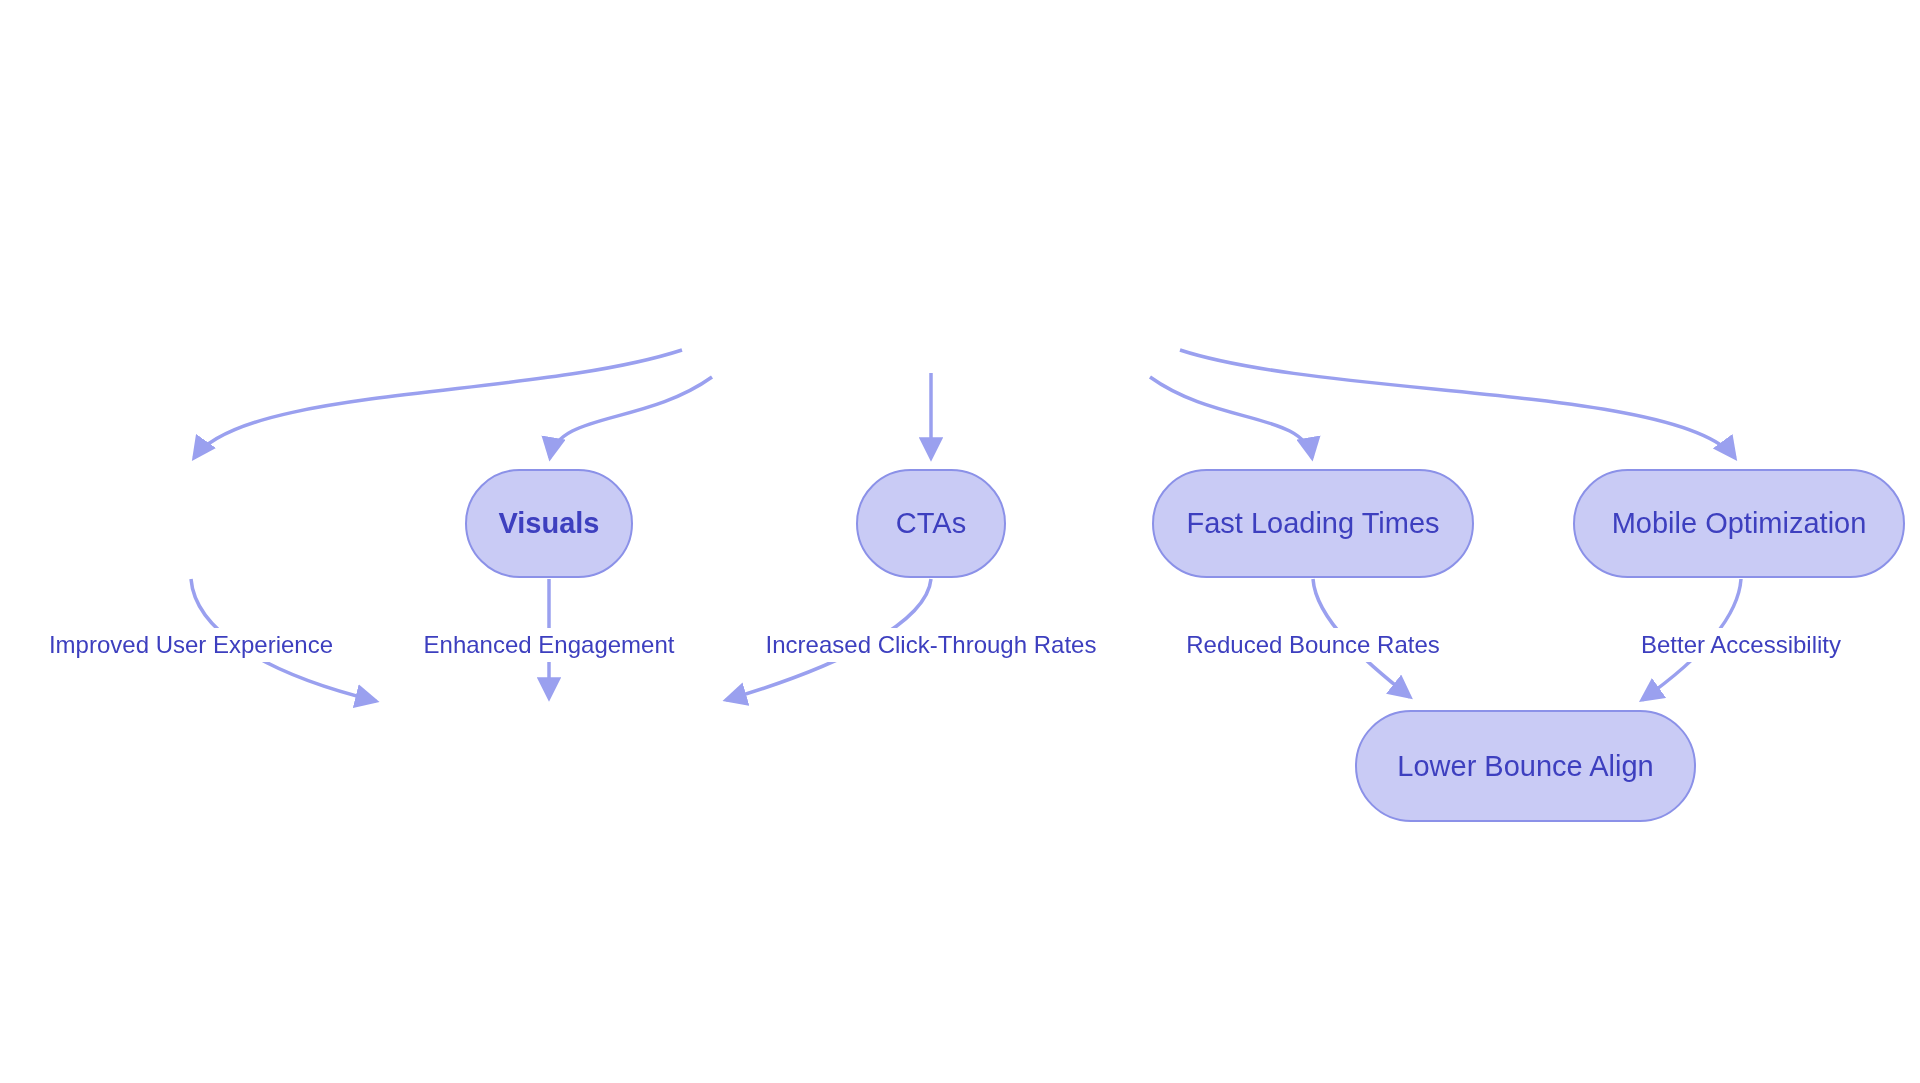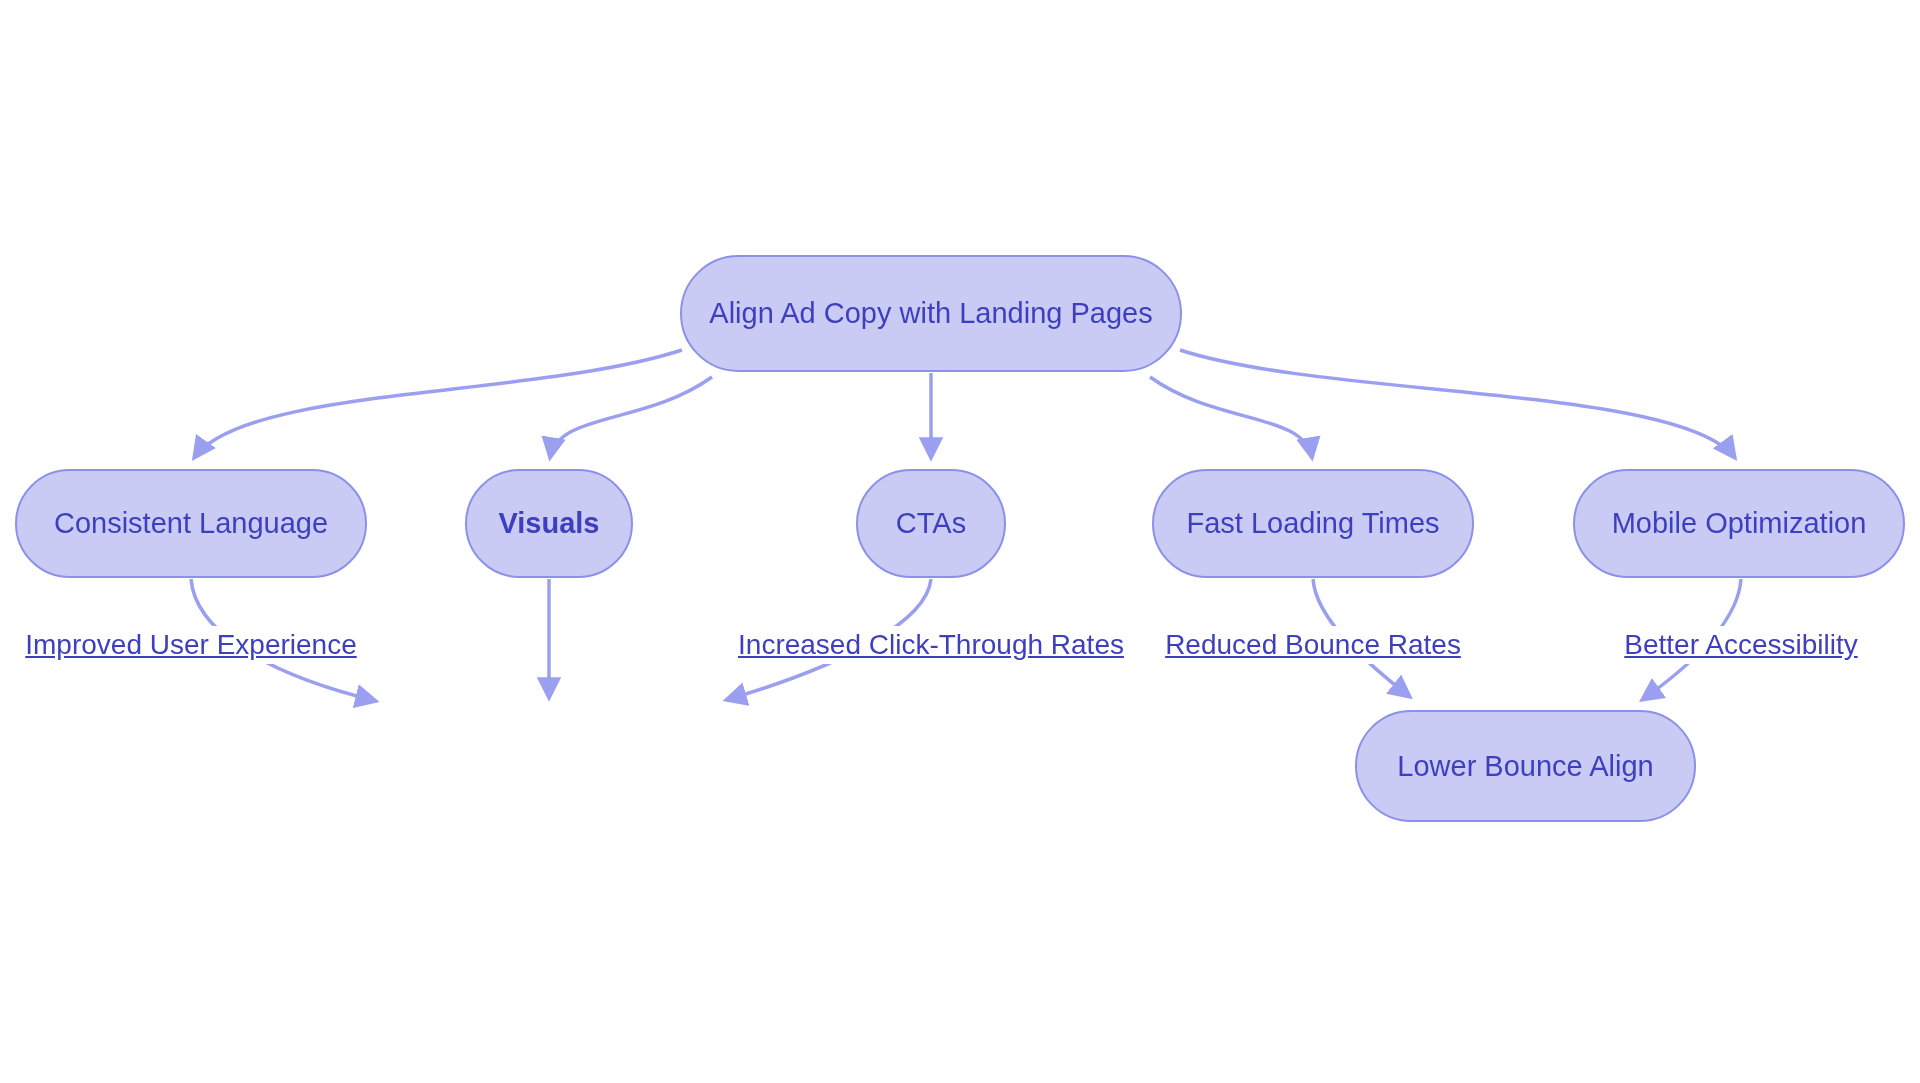--- a/index.html
+++ b/index.html
@@ -33,24 +33,23 @@
     color: var(--node-text, #3d3fbf);
     font-size: 29px;
     white-space: nowrap;
     box-sizing: border-box;
   }
   .edge-label {
     position: absolute;
     transform: translate(-50%, -50%);
     background: var(--background, #ffffff);
     color: var(--node-text, #3d3fbf);
-    font-size: 28px;
+    font-size: 24px;
     padding: 3px 12px;
     white-space: nowrap;
-    text-decoration: underline;
   }
 </style>
 </head>
 <body>
 
 <div class="canvas">
 
   <svg class="edges-layer" viewBox="0 0 1920 1083" xmlns="http://www.w3.org/2000/svg">
     <defs>
       <marker id="arrow" viewBox="0 0 10 10" refX="8.5" refY="5" markerWidth="7" markerHeight="7" orient="auto-start-reverse">
@@ -64,37 +63,36 @@
     <path class="edge" d="M 1150,377 C 1217,425 1304,412 1312,458" marker-end="url(#arrow)"></path>
     <path class="edge" d="M 1180,350 C 1327,398 1682,386 1735,458" marker-end="url(#arrow)"></path>
 
     <path class="edge" d="M 191,579 C 195,628 258,672 376,701" marker-end="url(#arrow)"></path>
     <path class="edge" d="M 549,579 L 549,698" marker-end="url(#arrow)"></path>
     <path class="edge" d="M 931,579 C 927,622 842,666 726,700" marker-end="url(#arrow)"></path>
     <path class="edge" d="M 1313,579 C 1316,620 1368,664 1410,697" marker-end="url(#arrow)"></path>
     <path class="edge" d="M 1741,579 C 1738,622 1690,666 1642,700" marker-end="url(#arrow)"></path>
   </svg>
 
-  <div class="node" style="left:680px;  top:255px; width:502px; height:117px;">Align Ad Copy with Landing Pages</div>
 
-  <div class="node" style="left:15px;   top:469px; width:352px; height:109px;">Consistent Language</div>
 
   <div class="node" style="left:465px;  top:469px; width:168px; height:109px;font-weight:bold;">Visuals</div>
 
   <div class="node" style="left:856px;  top:469px; width:150px; height:109px;">CTAs</div>
 
   <div class="node" style="left:1573px; top:469px; width:332px; height:109px;">Mobile Optimization</div>
 
   <div class="node" style="left:1152px; top:469px; width:322px; height:109px;">Fast Loading Times</div>
 
 
   <div class="node" style="left:1355px; top:710px; width:341px; height:112px;">Lower Bounce Align</div>
 
   <div class="edge-label" style="left:191px;  top:645px;">Improved User Experience</div>
 
+  <div class="edge-label" style="left:549px;  top:645px;">Enhanced Engagement</div>
 
   <div class="edge-label" style="left:931px;  top:645px;">Increased Click-Through Rates</div>
 
   <div class="edge-label" style="left:1313px; top:645px;">Reduced Bounce Rates</div>
 
   <div class="edge-label" style="left:1741px; top:645px;">Better Accessibility</div>
 
 </div>
 
 </body></html>

